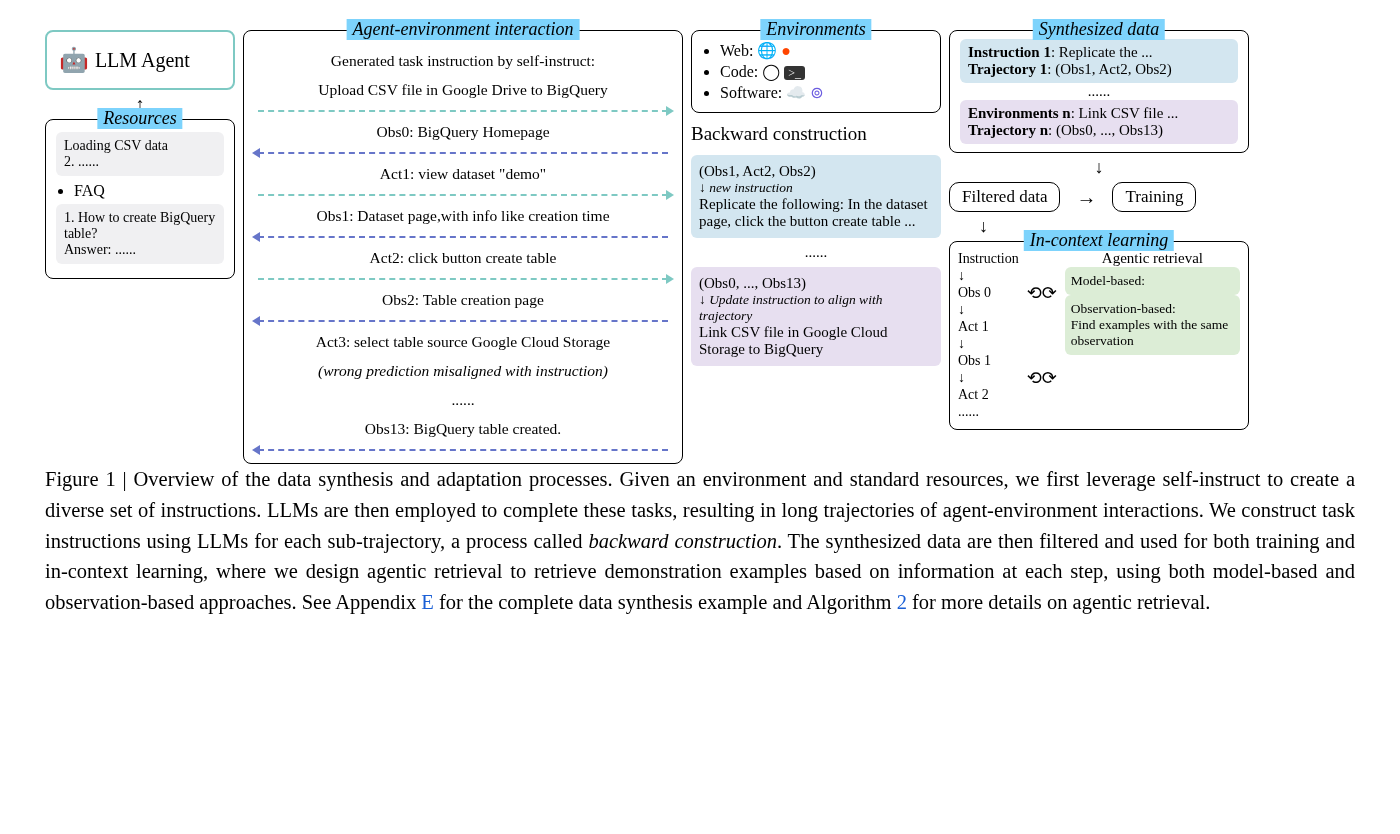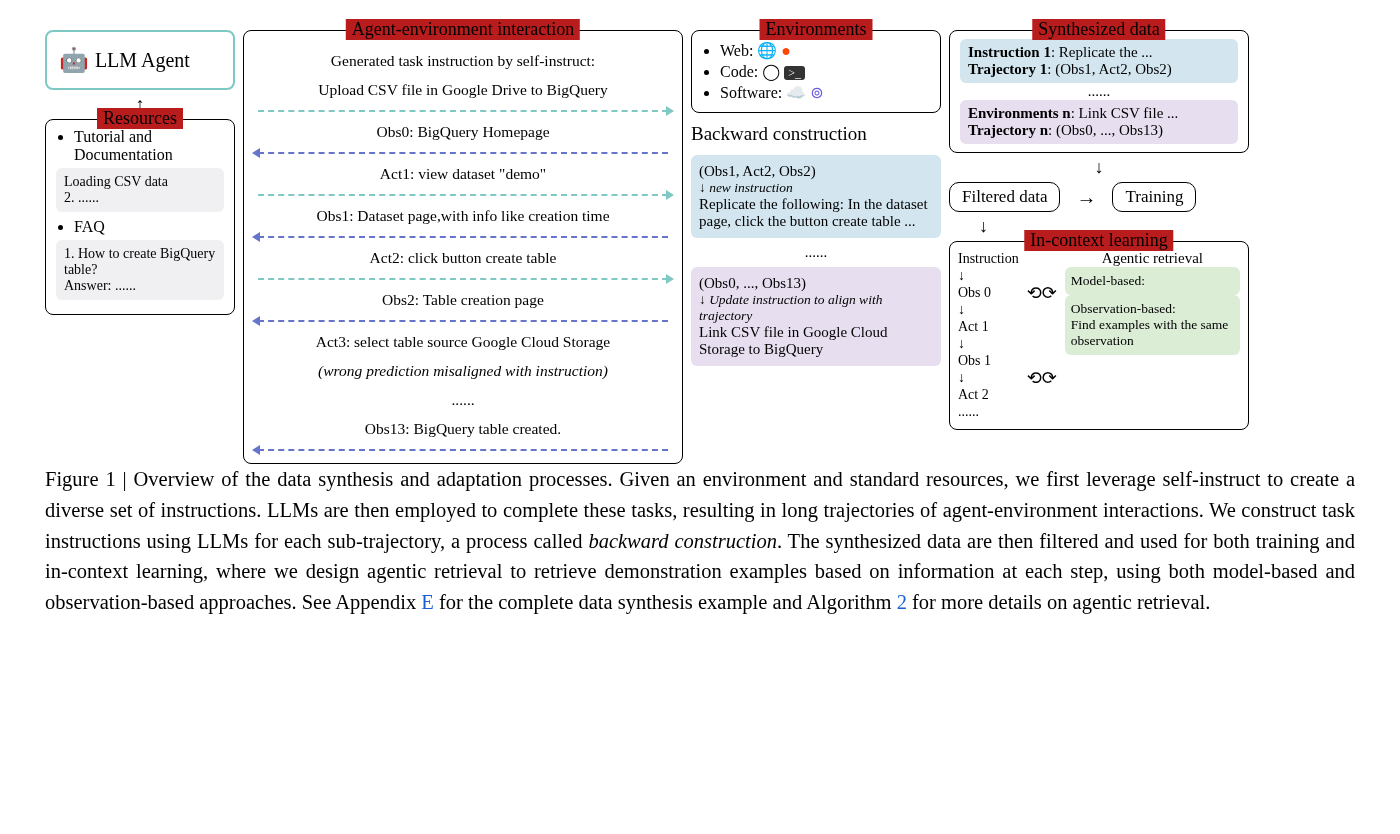--- a/index.html
+++ b/index.html
@@ -1,20 +1,20 @@
 <!DOCTYPE html>
 <html><head>
 <meta charset="utf-8">
 <style>
 * { box-sizing: border-box; margin: 0; padding: 0; }
 body { font-family: Georgia, 'Times New Roman', serif; background: #fff; width: 1400px; padding: 30px 45px; }
 .diagram { display: flex; gap: 8px; position: relative; }
 .col { display: flex; flex-direction: column; gap: 6px; }
 .box { border: 1.5px solid #000; border-radius: 8px; padding: 8px 10px; background: #fff; position: relative; }
-.box-title { position: absolute; top: -12px; background: #b91c1c; padding: 0 6px; font-size: 18px; left: 50%; transform: translateX(-50%); white-space: nowrap; }
+.box-title { position: absolute; top: -12px; background: #7dd3fc; padding: 0 6px; font-style: italic; font-size: 18px; left: 50%; transform: translateX(-50%); white-space: nowrap; }
 .llm-agent { display: flex; align-items: center; gap: 6px; padding: 14px 12px; border: 2px solid #7ec9c3; border-radius: 8px; font-size: 20px; }
 .robot-icon { font-size: 24px; }
 ul { list-style: disc; padding-left: 18px; font-size: 16px; }
 .sub-box { background: #f0f0f2; border-radius: 6px; padding: 6px 8px; font-size: 14px; margin: 4px 0 6px 0; }
 .agent-env { width: 440px; padding: 10px 14px; font-size: 16px; text-align: center; }
 .inter-line { margin: 11px 0; font-size: 15.5px; }
 .italic { font-style: italic; }
 .dash-arrow-r { border-bottom: 2px dashed #7ec9c3; height: 1px; margin: 2px 0; position: relative; }
 .dash-arrow-r::after { content: ''; position: absolute; right: -6px; top: -4px; border-left: 8px solid #7ec9c3; border-top: 5px solid transparent; border-bottom: 5px solid transparent; }
 .dash-arrow-l { border-bottom: 2px dashed #6675c9; height: 1px; margin: 2px 0; position: relative; }
@@ -45,23 +45,20 @@
 <div class="diagram">
 
   <div class="col" style="width: 190px;">
     <div class="llm-agent">
       <span class="robot-icon">🤖</span>
       <span>LLM Agent</span>
     </div>
     <div class="solid-arrow-down">↑</div>
     <div class="box">
       <span class="box-title">Resources</span>
-      <ul>
-        <li>Tutorial and Documentation</li>
-      </ul>
       <div class="sub-box">
         <div>Loading CSV data</div>
         <div>2. ......</div>
       </div>
       <ul>
         <li>FAQ</li>
       </ul>
       <div class="sub-box">
         <div>1. How to create BigQuery table?</div>
         <div>Answer: ......</div>

